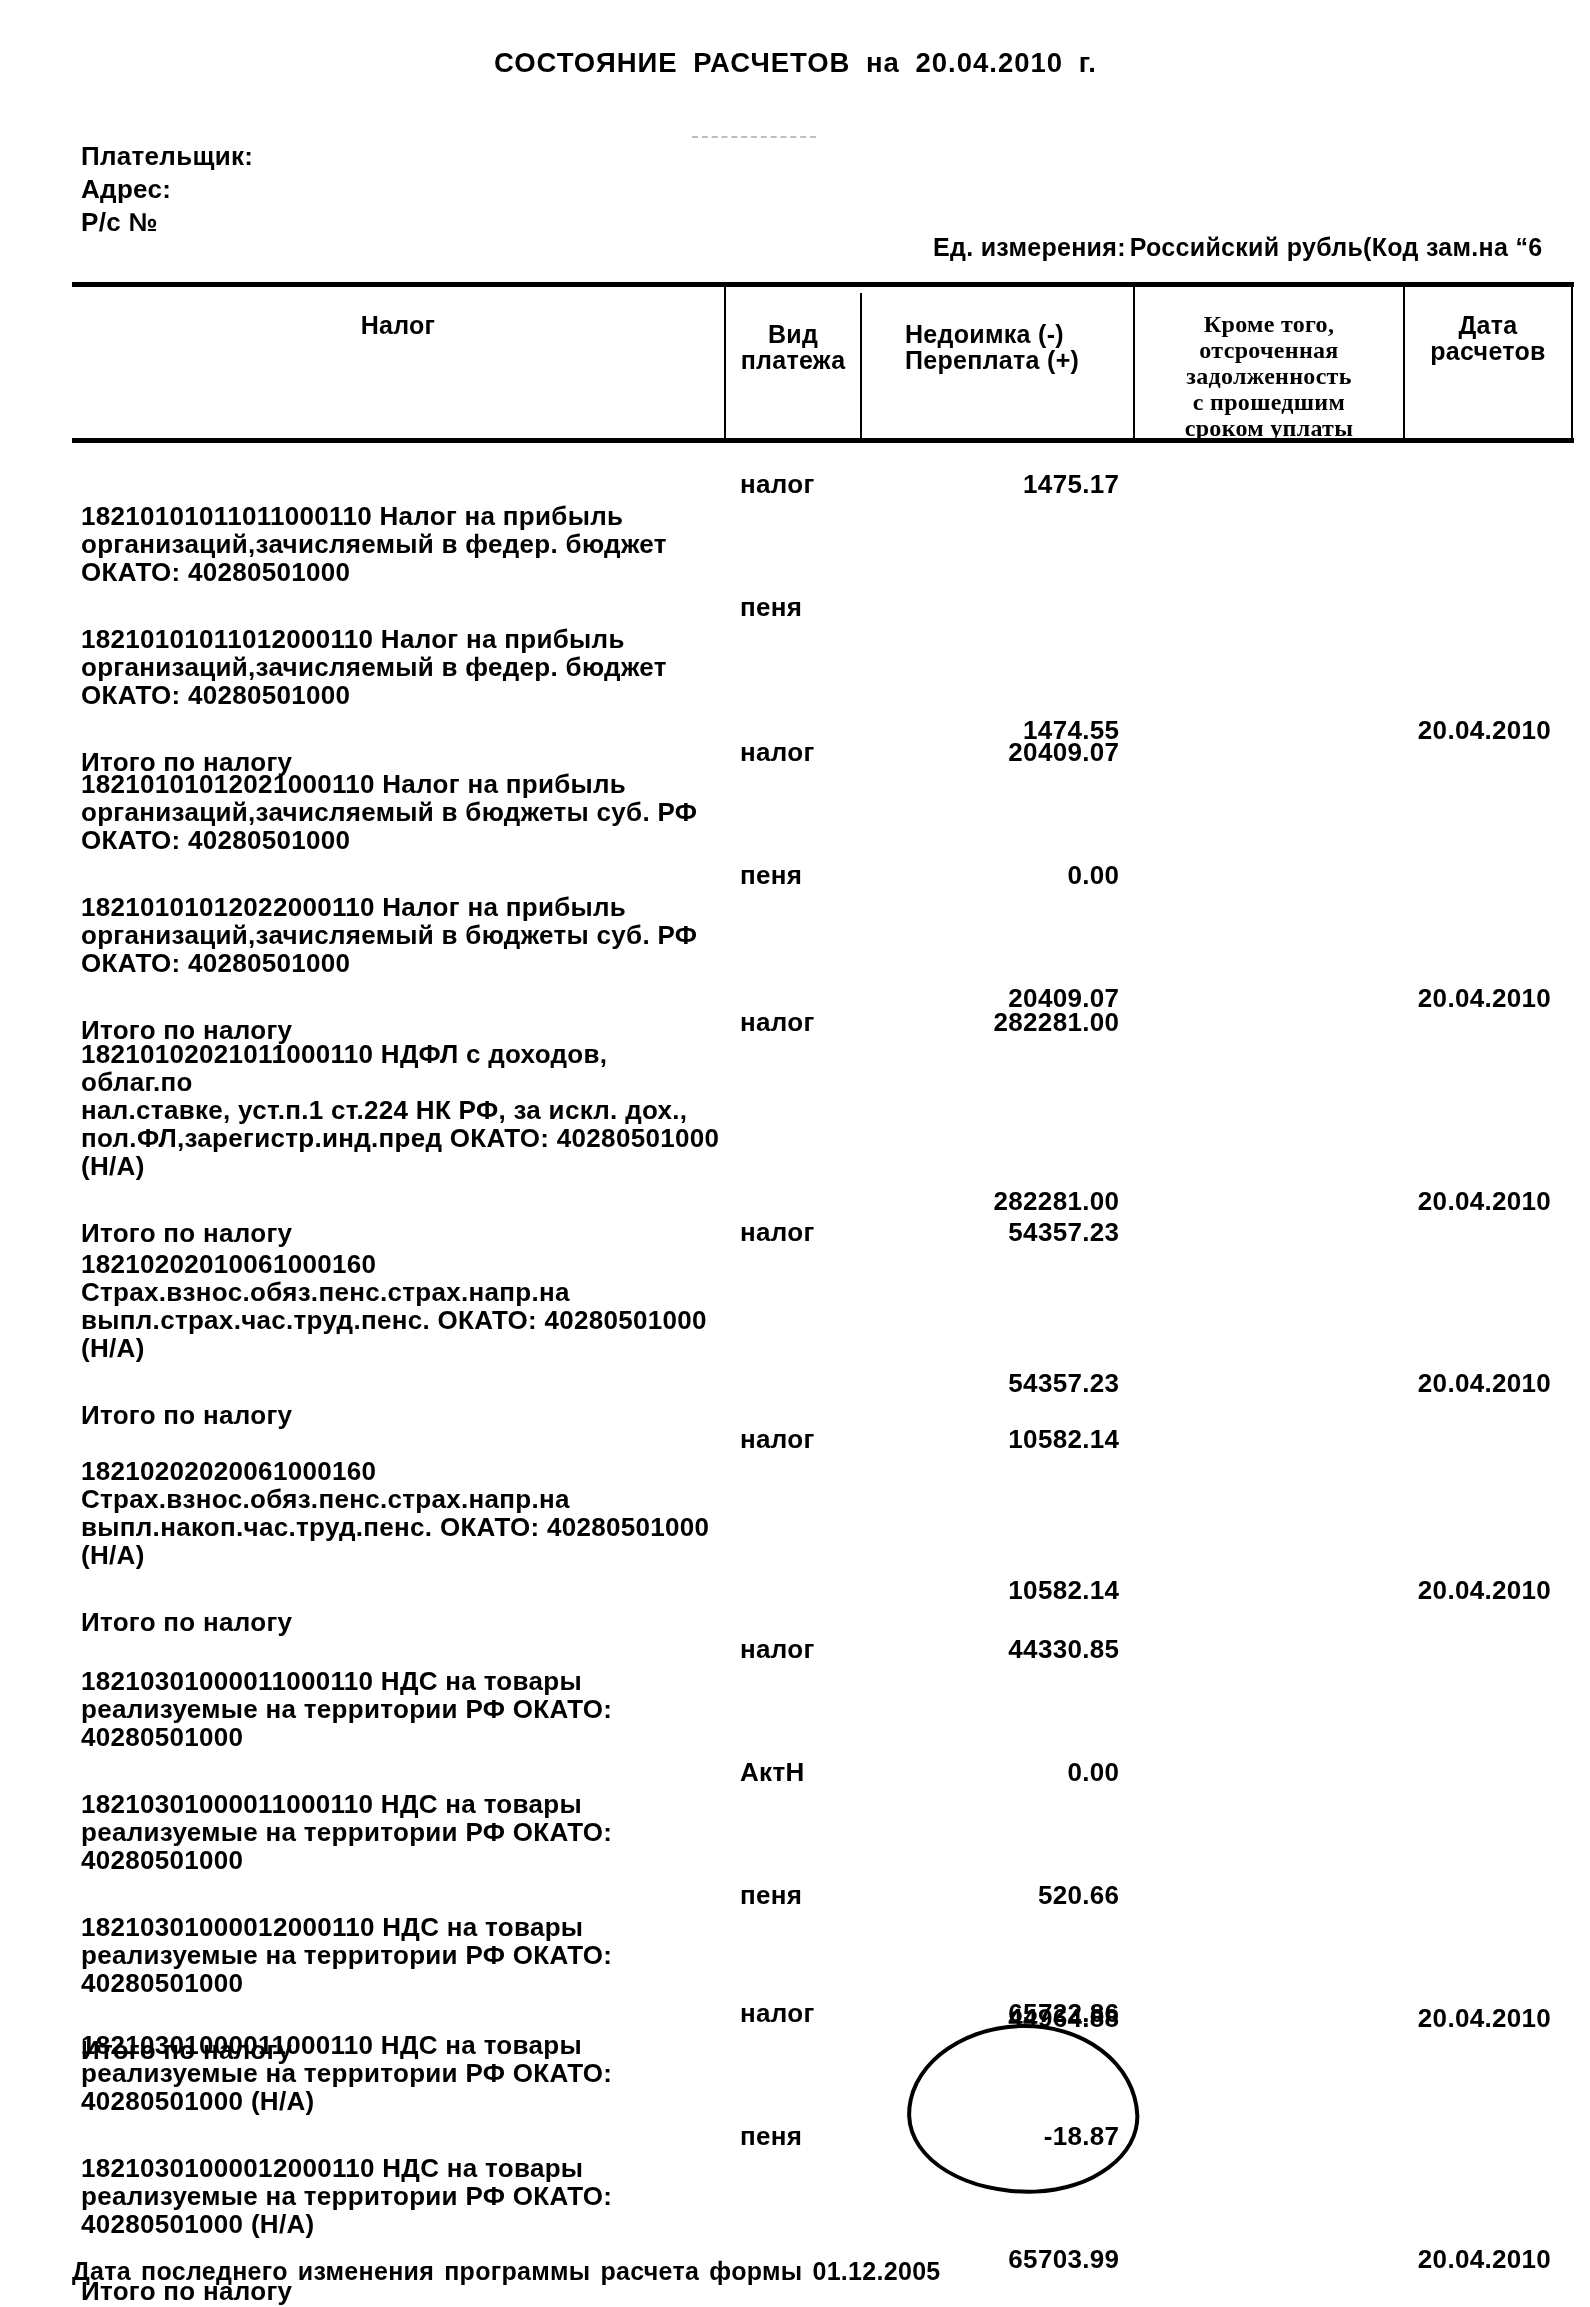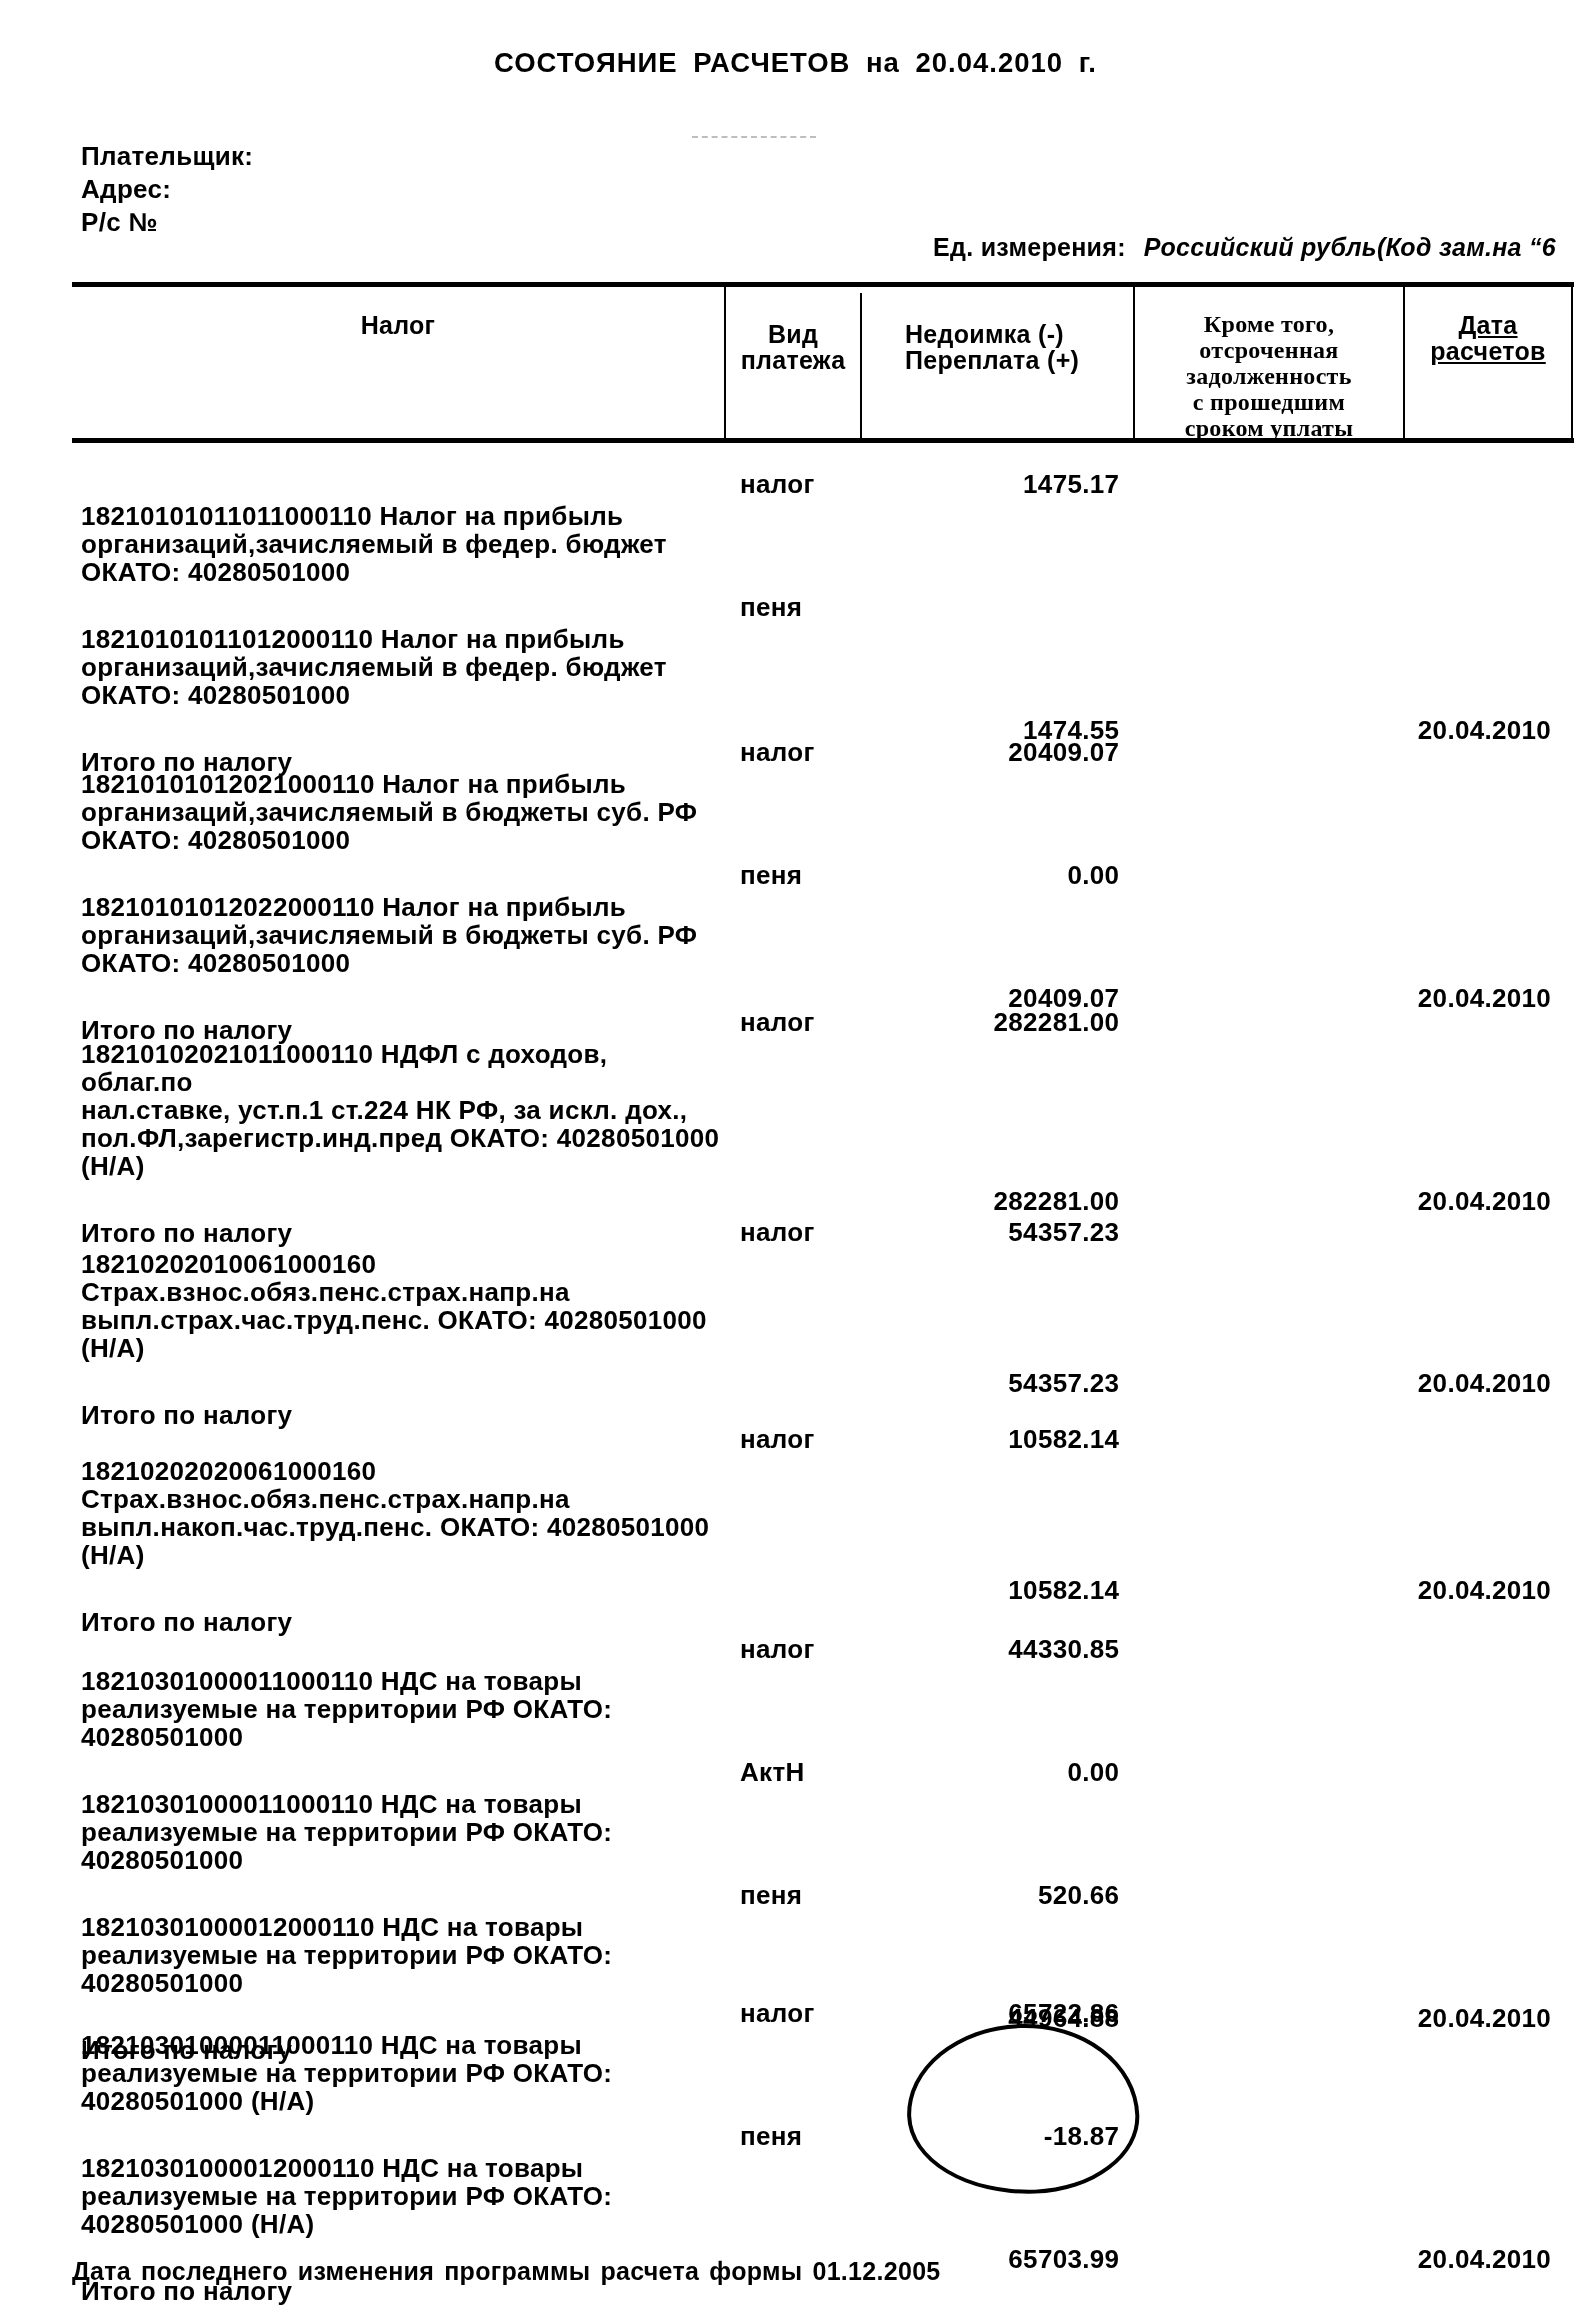--- a/index.html
+++ b/index.html
@@ -10,38 +10,38 @@
     font-weight:700;
     letter-spacing:0.3px;
   }
   .abs{position:absolute;}
   
   .doc-title{left:0;right:0;top:47px;text-align:center;font-size:27.5px;word-spacing:6.9px;letter-spacing:1px;}
   
   .payer{left:81px;top:140px;font-size:26px;line-height:33px;}
   
   .units{left:933px;top:233px;font-size:25px;white-space:nowrap;}
-  .units .u-val{margin-left:18px;font-style:italic;}
+  .units .u-val{margin-left:4px;}
   
   .artifact1{left:692px;top:136px;width:124px;border-top:2.1px dashed #8a8a8a;opacity:.55;}
   
   .thead{
     left:72px;top:282px;width:1502px;height:151px;
     border-top:5.5px solid #000;border-bottom:5.5px solid #000;
     display:grid;grid-template-columns:652px 136px 273px 270px 170px;
     font-size:25px;line-height:26px;white-space:pre-line;
   }
   .thead .hc{box-sizing:border-box;}
   .hc2,.hc3,.hc4,.hc5{border-left:2.8px solid #000;}
   .hc5{border-right:2.8px solid #000;}
   .hc1{padding-top:25px;text-align:center;}
   .hc2{padding-top:34px;text-align:center;}
   .hc3{padding-top:27.5px;padding-left:43px;text-align:left;margin-top:6px;}
   .hc4{padding-top:24px;text-align:center;font-size:24px;line-height:26px;font-family:Liberation Serif, serif;}
-  .hc5{padding-top:25px;text-align:center;text-decoration:underline;}
+  .hc5{padding-top:25px;text-align:center;}
   
   .block{position:absolute;left:81px;width:1471px;font-size:26px;line-height:28px;}
   .trow{display:grid;grid-template-columns:643px 136px 273px 270px 148px;margin-bottom:6.9px;}
   .desc{white-space:pre-line;margin-top:32px;}
   .ptype{padding-left:16px;box-sizing:border-box;}
   .amount{text-align:right;padding-right:13.8px;box-sizing:border-box;position:relative;}
   .extra{}
   .tdate{text-align:right;}
   .total .desc{text-align:left;}
   

